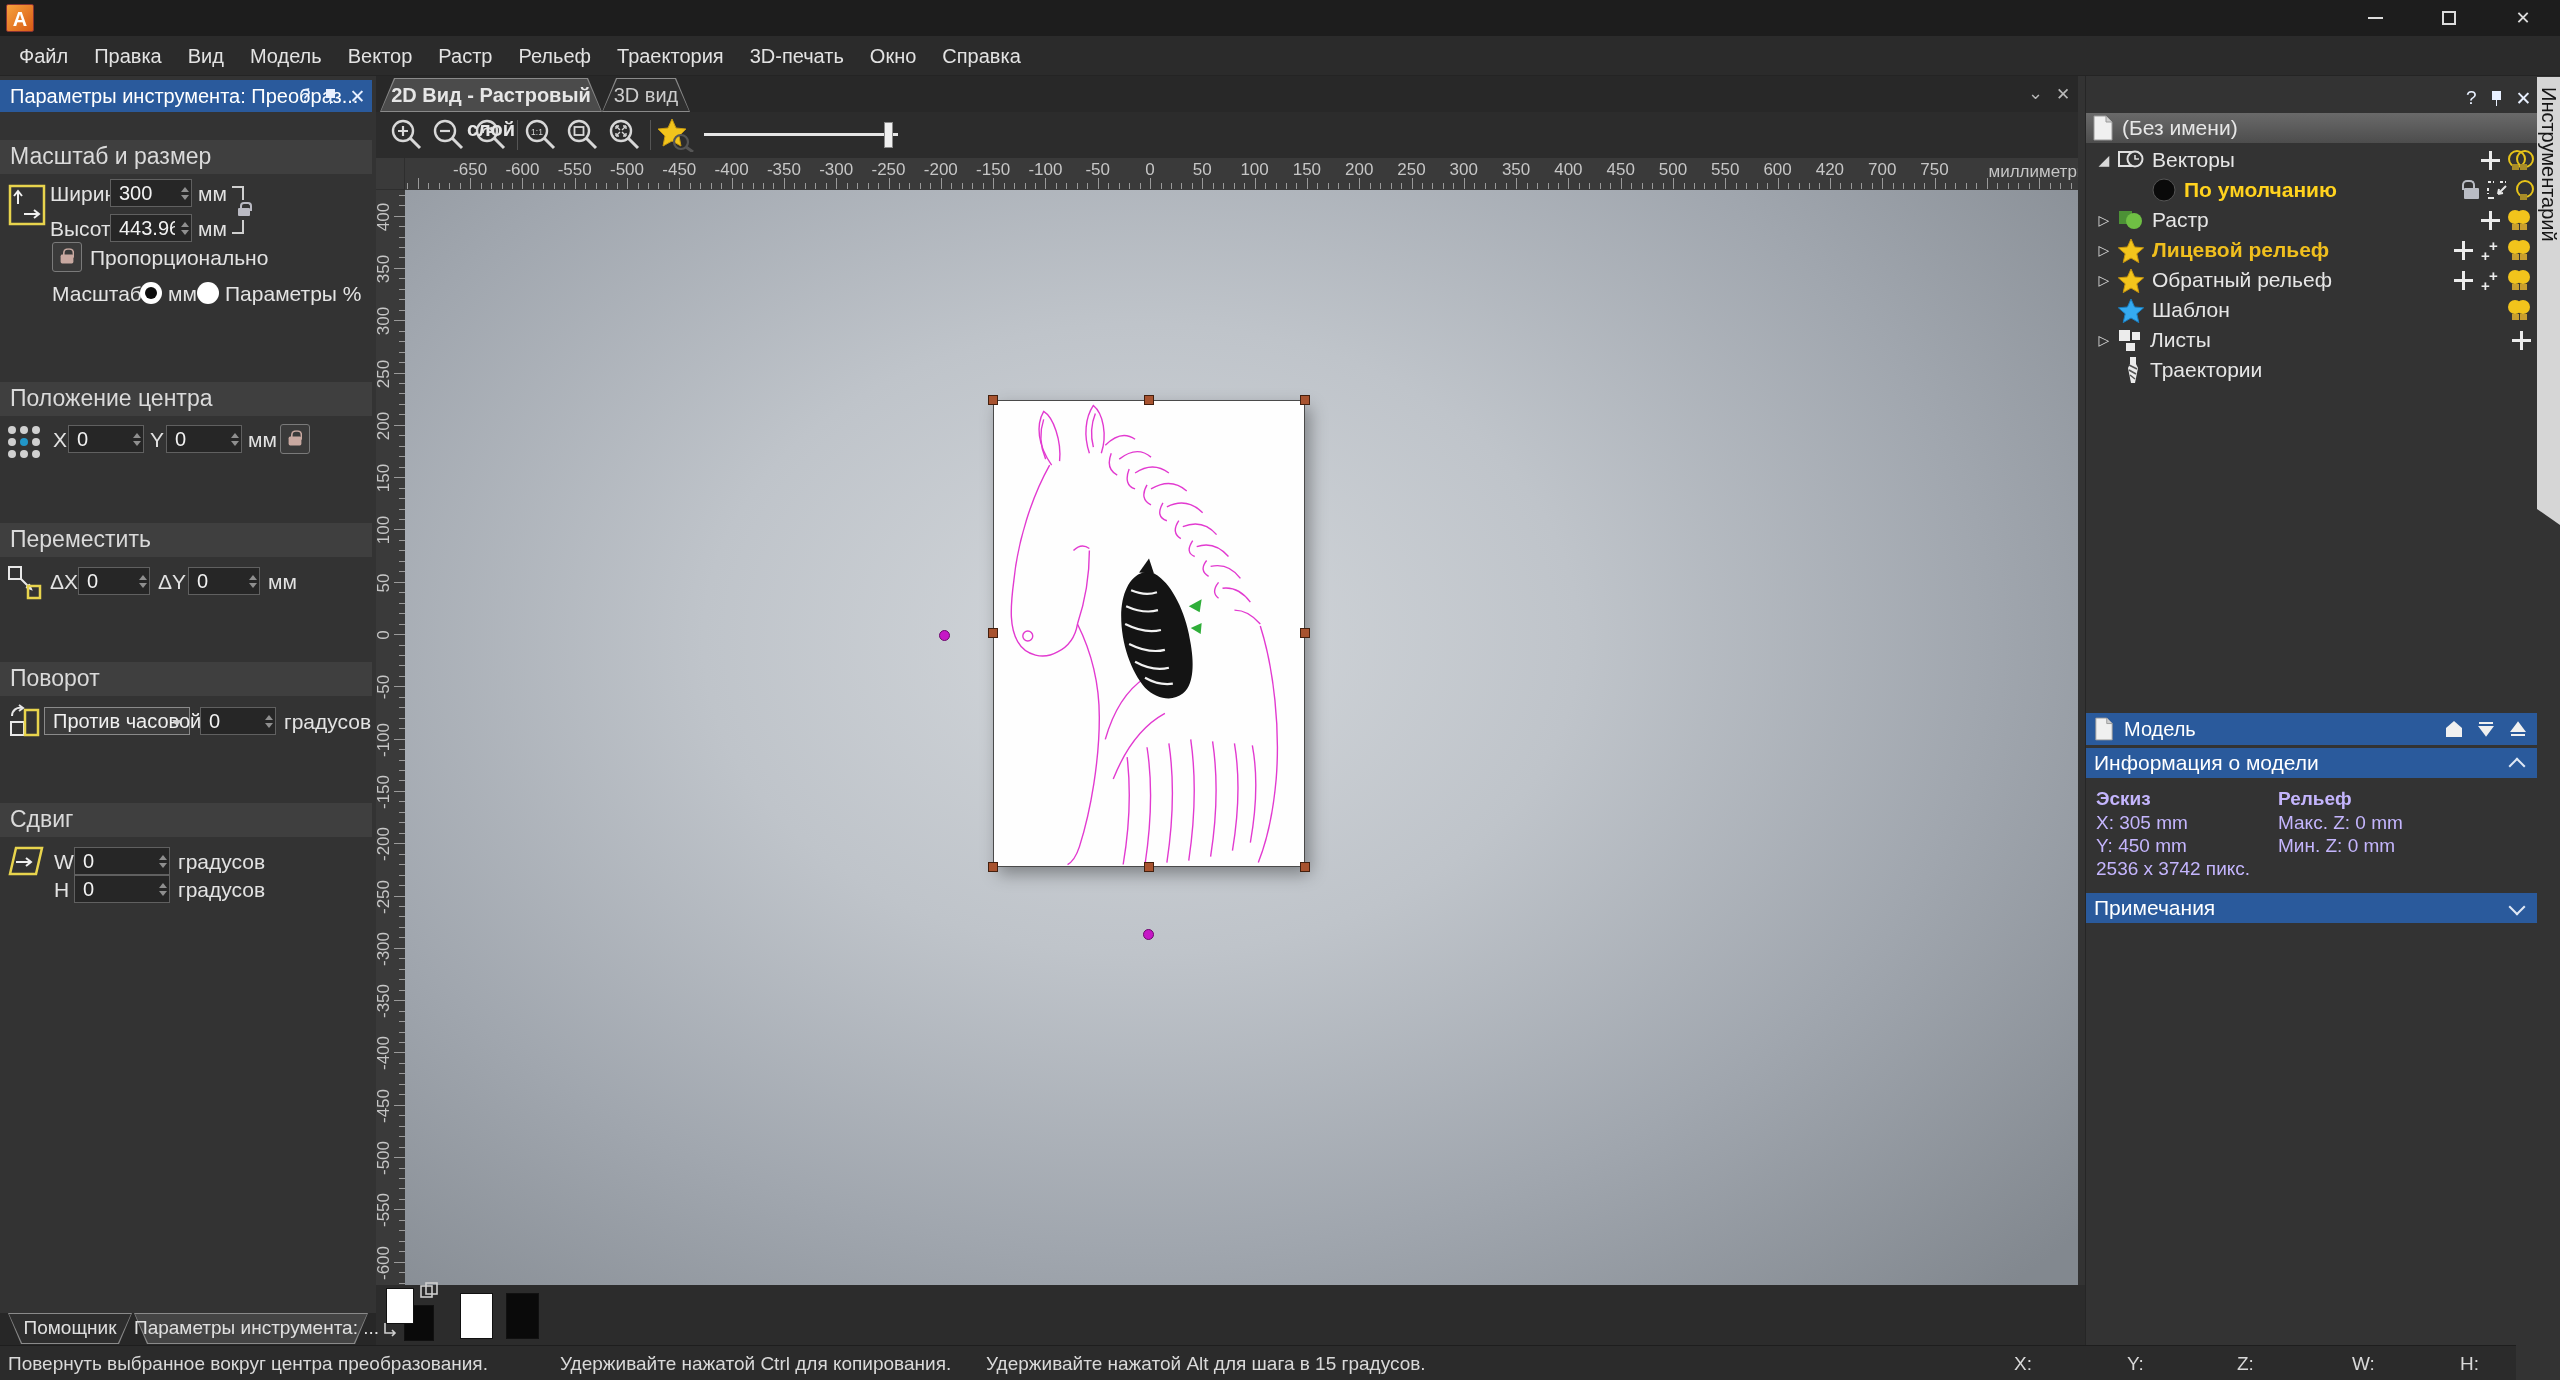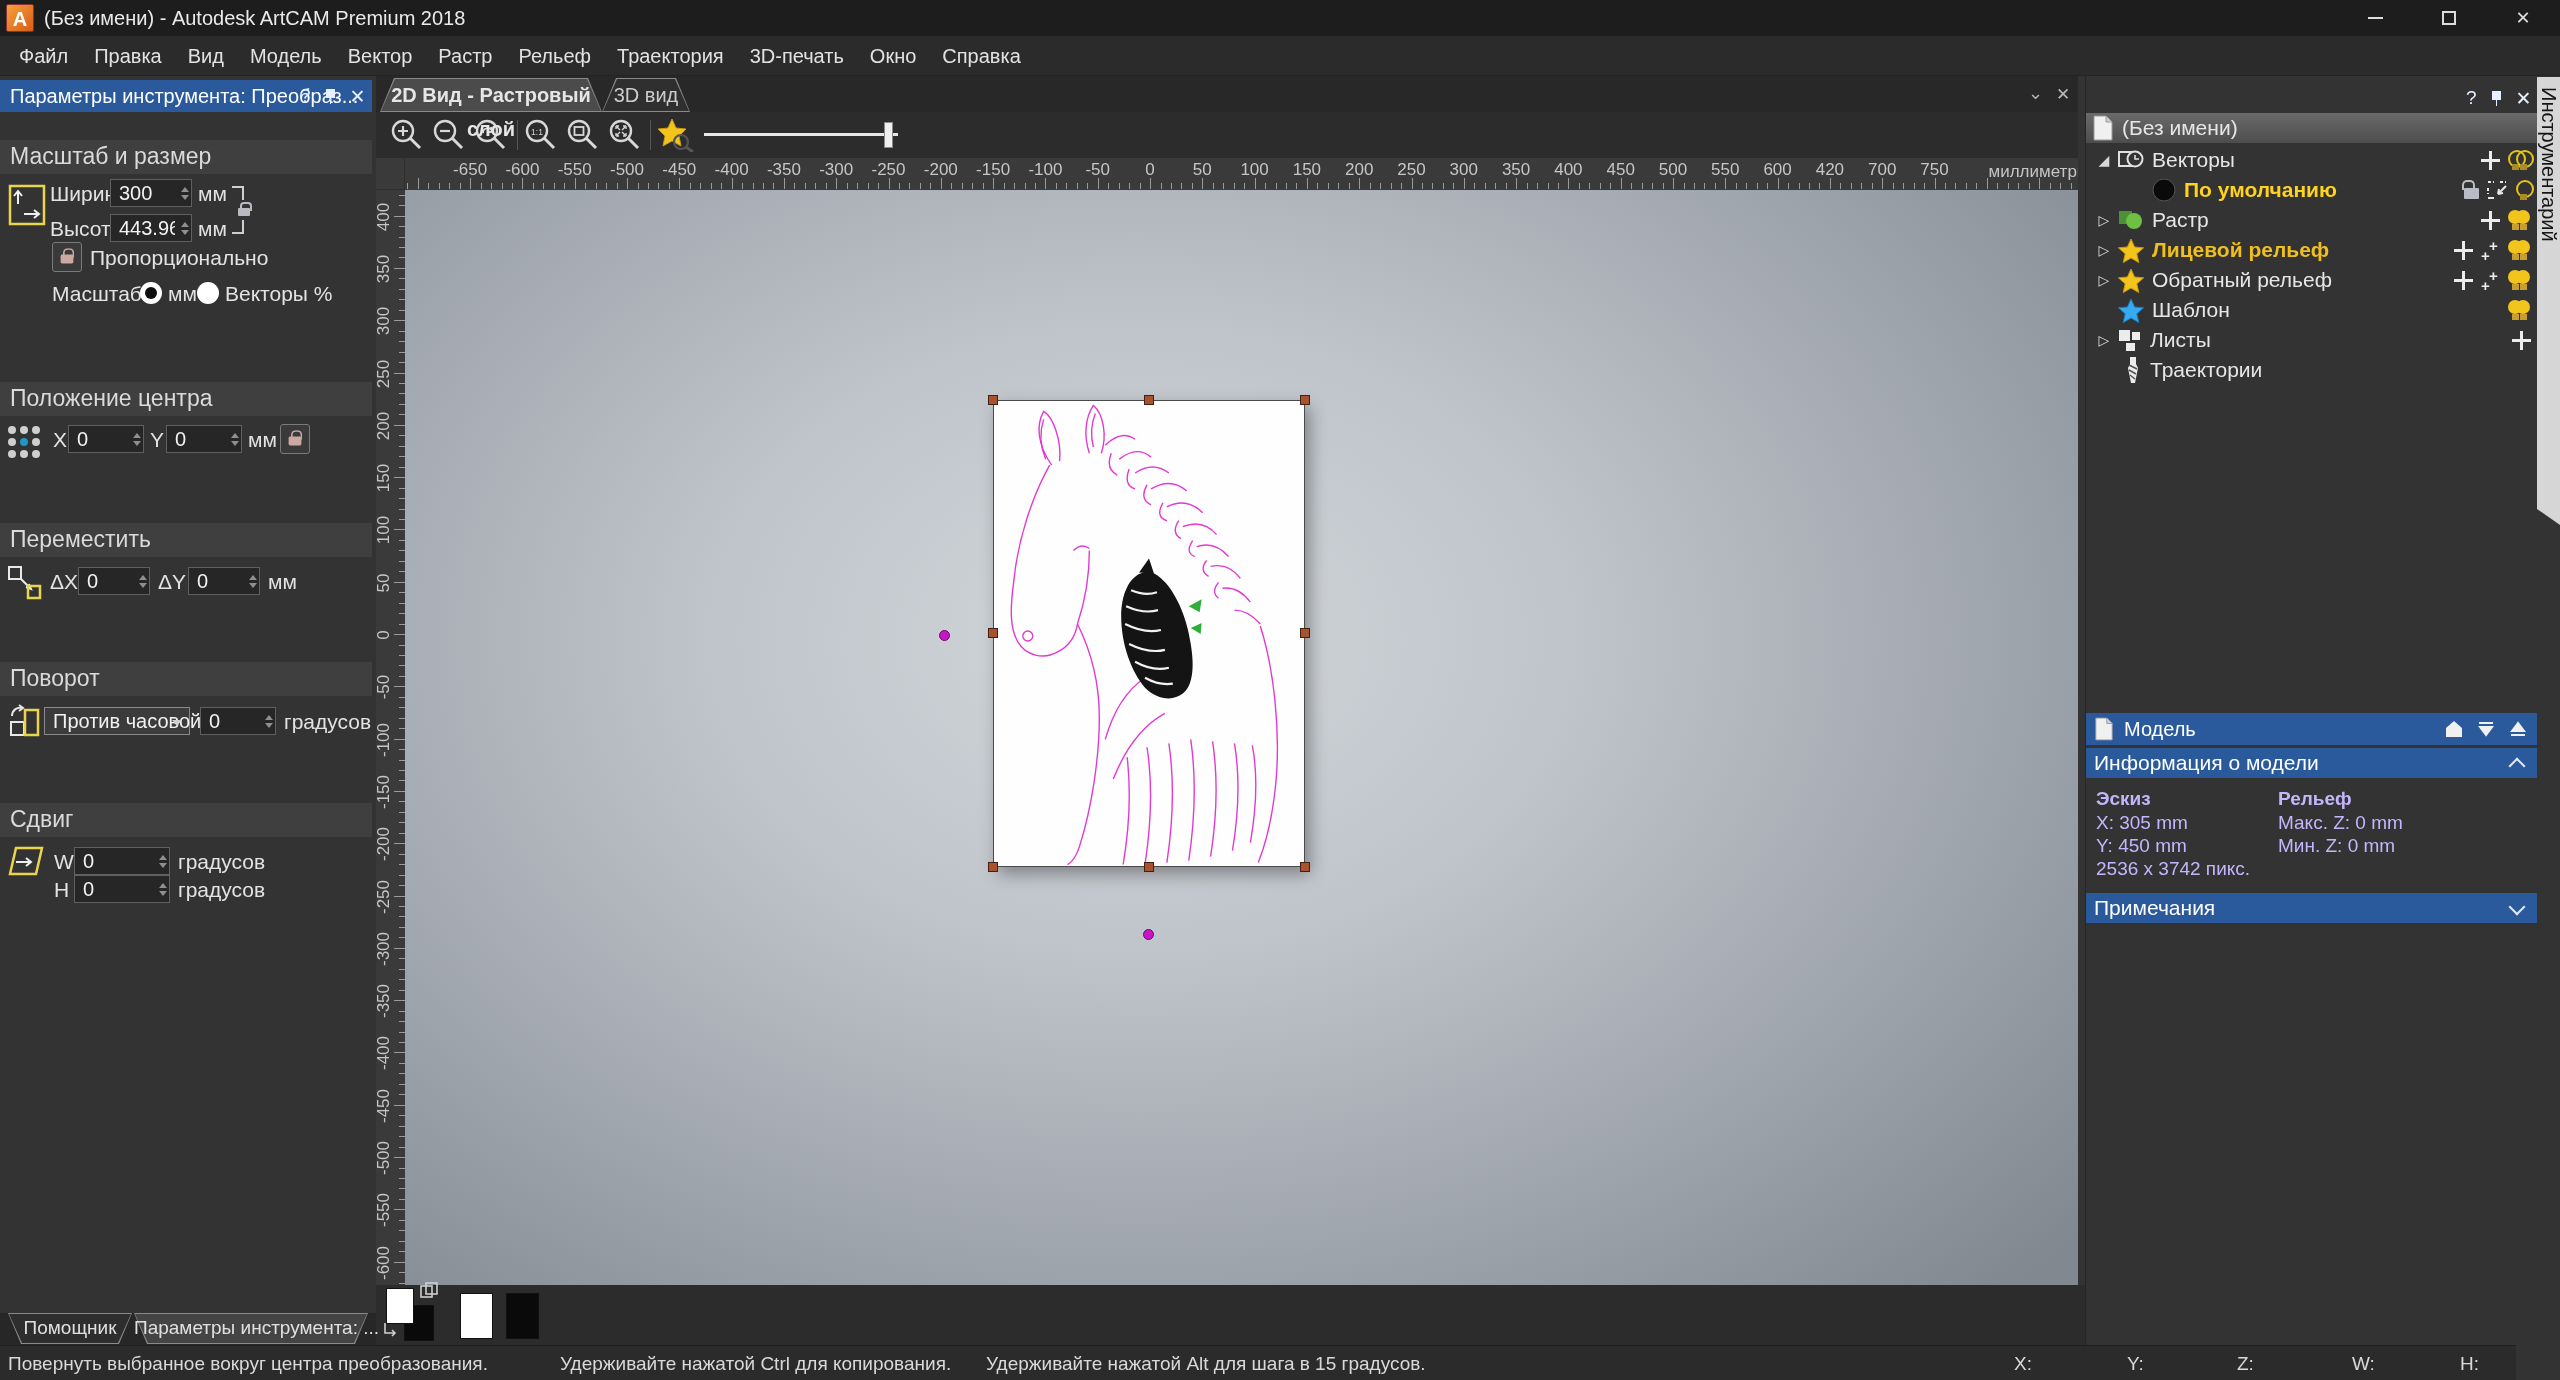--- a/index.html
+++ b/index.html
@@ -108,21 +108,20 @@
 .statusbar{position:absolute;left:0;top:1345px;width:2516px;height:35px;background:#2b2b2b;border-top:1px solid #1e1e1e;font-size:19px;color:#d9d9d9}
 .statusbar span{position:absolute;top:7px;white-space:pre}
 </style>
 </head>
 <body>
 
 <div id="root">
 
   <div class="titlebar">
     <div class="logo">A</div>
-    <div class="wtitle">(Без имени) - Autodesk ArtCAM Premium 2018</div>
     <div class="winbtn" style="left:2338px">
         <span class="glyph-min"></span>
       </div>
     <div class="winbtn" style="left:2412px">
         <span class="glyph-max"></span>
       </div>
     <div class="winbtn" style="left:2486px">
         <span>✕</span>
       </div>
   </div>
@@ -175,21 +174,21 @@
     <span class="lbl" style="left:198px;top:141px">мм</span>
     <span class="blink b" style="left:232px;top:144px"></span>
     <div class="lockbtn" style="left:52px;top:166px">
         <span class="lockglyph" style="left:6px;top:3px;transform:scale(.8)"></span>
       </div>
     <span class="lbl" style="left:90px;top:170px">Пропорционально</span>
     <span class="lbl" style="left:52px;top:206px">Масштаб в</span>
     <span class="radio sel" style="left:140px;top:206px"></span>
     <span class="lbl" style="left:168px;top:206px">мм</span>
     <span class="radio" style="left:197px;top:206px"></span>
-    <span class="lbl" style="left:225px;top:206px">Векторы %</span>
+    <span class="lbl" style="left:225px;top:206px">Параметры %</span>
 
     <div class="sech" style="top:306px">Положение центра</div>
     <svg class="abs" style="left:4px;top:346px" width="40" height="40" viewBox="0 0 40 40">
       <g fill="#cfcfcf">
         <circle cx="8" cy="8" r="4"></circle>
           <circle cx="20" cy="8" r="4"></circle>
           <circle cx="32" cy="8" r="4"></circle>
         <circle cx="8" cy="20" r="4"></circle>
           <circle cx="32" cy="20" r="4"></circle>
         <circle cx="8" cy="32" r="4"></circle>

